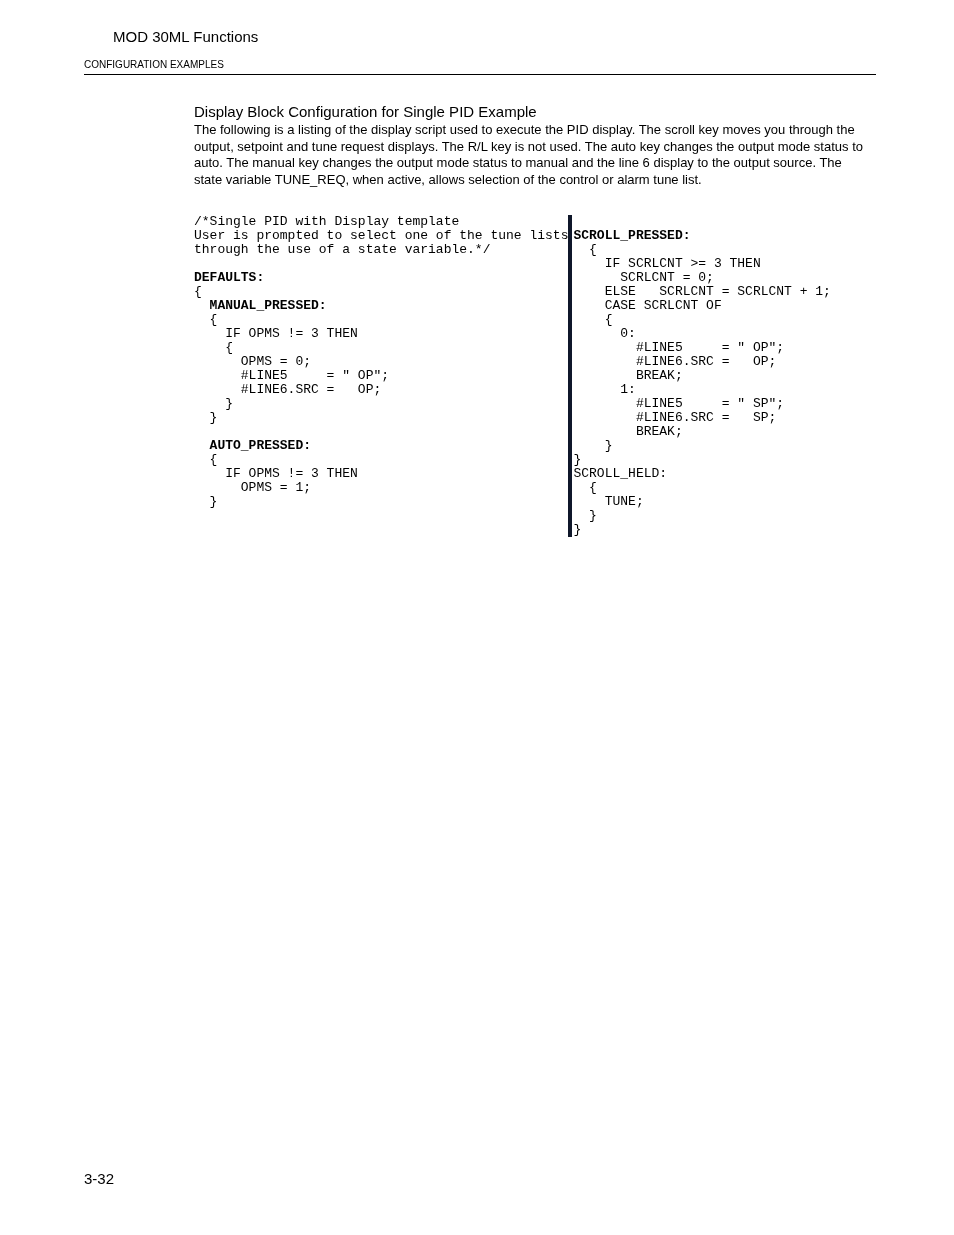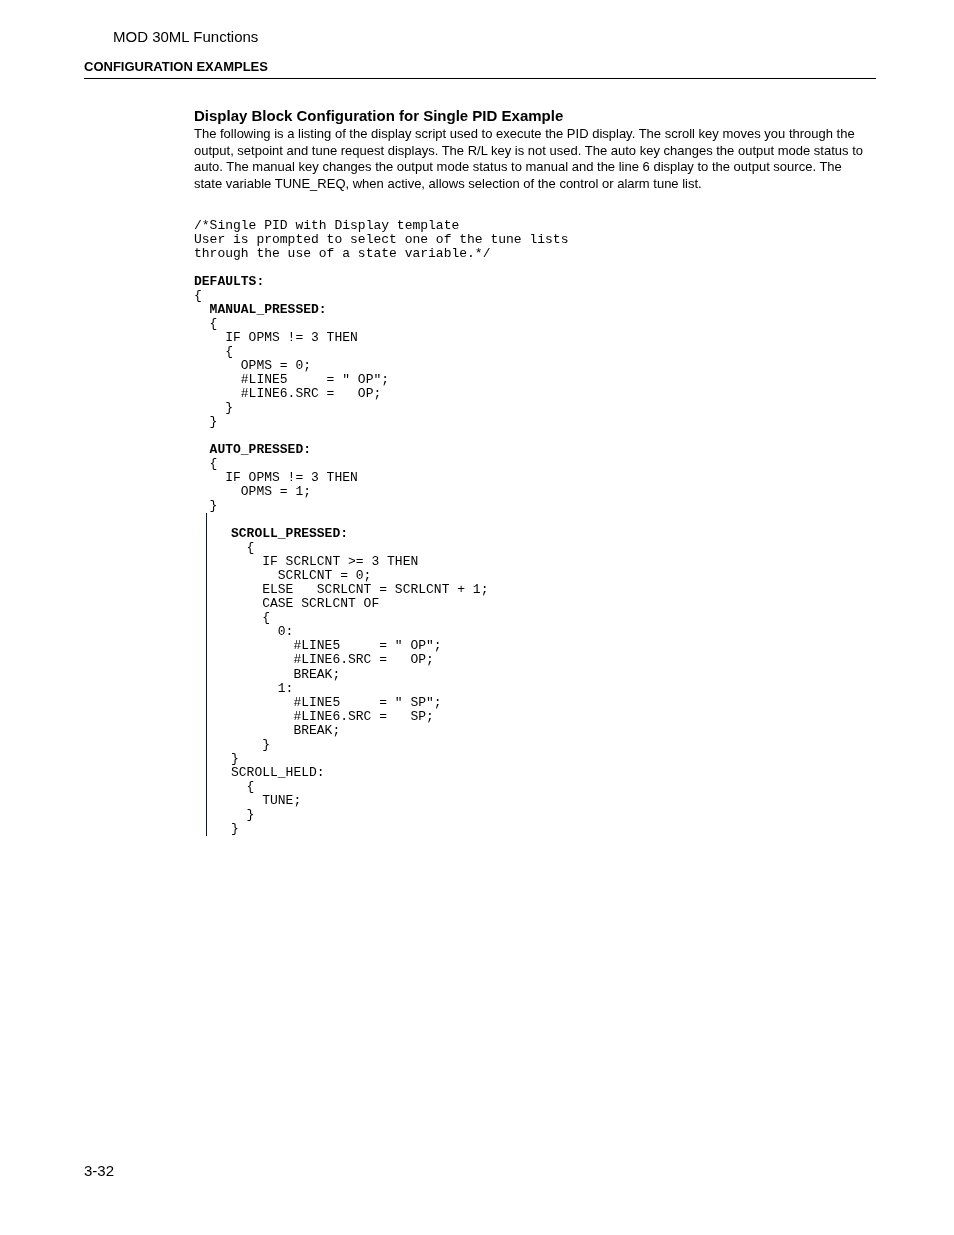--- a/index.html
+++ b/index.html
@@ -16,65 +16,64 @@
   }
   .page {
     padding: 28px 78px 0 84px;
   }
   .running-head {
     font-size: 15px;
     margin-bottom: 14px;
     margin-left: 29px;
   }
   .section-title {
-    font-size: 13px;
-    font-weight: bold;
+    font-size: 10px;
+    font-weight: normal;
     margin-bottom: 4px;
   }
   .rule {
     border: none;
     border-top: 1px solid #000;
     margin: 0 0 28px 0;
   }
   .body-block {
     margin-left: 110px;
     margin-right: 10px;
   }
   .sub-title {
     font-size: 15px;
-    font-weight: bold;
+    font-weight: normal;
     margin-bottom: 2px;
   }
   .para {
     font-size: 13px;
     line-height: 1.28;
     margin-bottom: 26px;
   }
   .code-area {
     display: flex;
     font-family: "Courier New", Courier, monospace;
     font-size: 13px;
     line-height: 1.08;
     white-space: pre;
-    flex-direction: column;
   }
   .code-col-left {
     flex: 0 0 auto;
   }
   .code-col-right {
     flex: 0 0 auto;
-    border-left: 1px solid #0f172a;
-    padding-left: 24px;
-    margin-left: 12px;
+    border-left: 4px solid #0f172a;
+    padding-left: 1px;
+    margin-left: 0;
   }
   .code-bold { font-weight: bold; }
   .page-number {
     position: absolute;
     left: 84px;
-    bottom: 56px;
+    bottom: 48px;
     font-size: 15px;
   }
 </style>
 </head>
 <body>
 
 <div class="page">
   <div class="running-head">MOD 30ML Functions</div>
   <div class="section-title">CONFIGURATION EXAMPLES</div>
   <hr class="rule">

